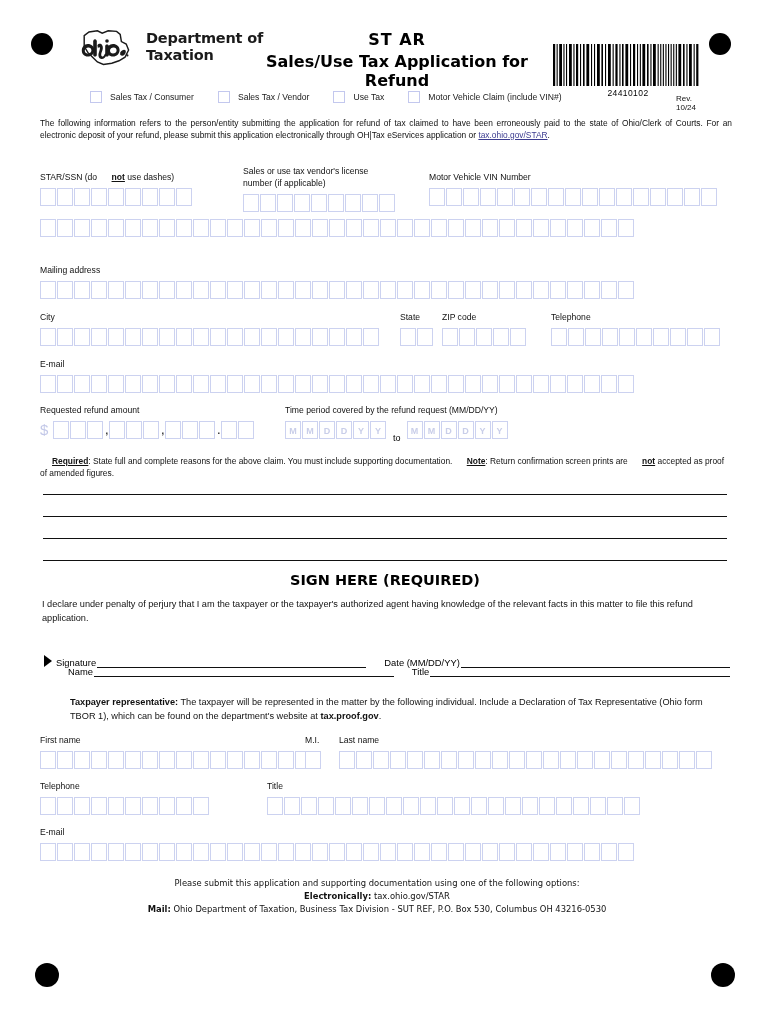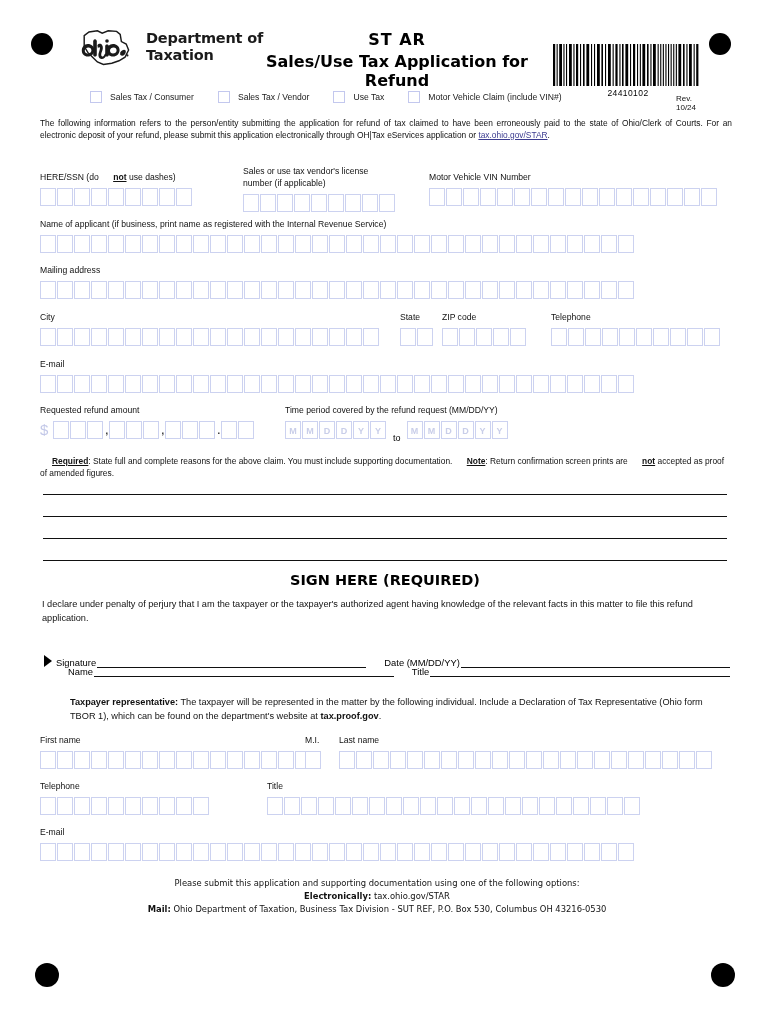--- a/index.html
+++ b/index.html
@@ -287,21 +287,21 @@
       <span class="cblabel">Motor Vehicle Claim (include VIN#)</span>
     </div>
   </div>
 
   <div class="intro">
     <span>The following information refers to the person/entity submitting the application for refund of tax claimed to have been erroneously paid to the state of Ohio/Clerk of Courts. For an electronic deposit of your refund, please submit this application electronically through OH|Tax eServices application or </span><a href="#">tax.ohio.gov/STAR</a><span>.</span>
   </div>
 
   <div class="sec" id="fein-sec">
     <span class="flabel lbl-gap">
-      <span>HERE/SSN (do </span><b class="u">not</b><span> use dashes)</span>
+      <span>STAR/SSN (do </span><b class="u">not</b><span> use dashes)</span>
     </span>
     <div class="boxrow">
       <div class="bx"></div>
         <div class="bx"></div>
       <div class="bx"></div>
         <div class="bx"></div>
       <div class="bx"></div>
         <div class="bx"></div>
       <div class="bx"></div>
         <div class="bx"></div>
@@ -342,21 +342,20 @@
         <div class="bx"></div>
       <div class="bx"></div>
         <div class="bx"></div>
       <div class="bx"></div>
         <div class="bx"></div>
       <div class="bx"></div>
     </div>
   </div>
 
   <div class="sec" id="appl-sec">
-    <span class="flabel lbl-gap">Name of applicant (if business, print name as registered with the Internal Revenue Service)</span>
     <div class="boxrow auto-boxes">
         <div class="bx"></div>
         <div class="bx"></div>
         <div class="bx"></div>
         <div class="bx"></div>
         <div class="bx"></div>
         <div class="bx"></div>
         <div class="bx"></div>
         <div class="bx"></div>
         <div class="bx"></div>

